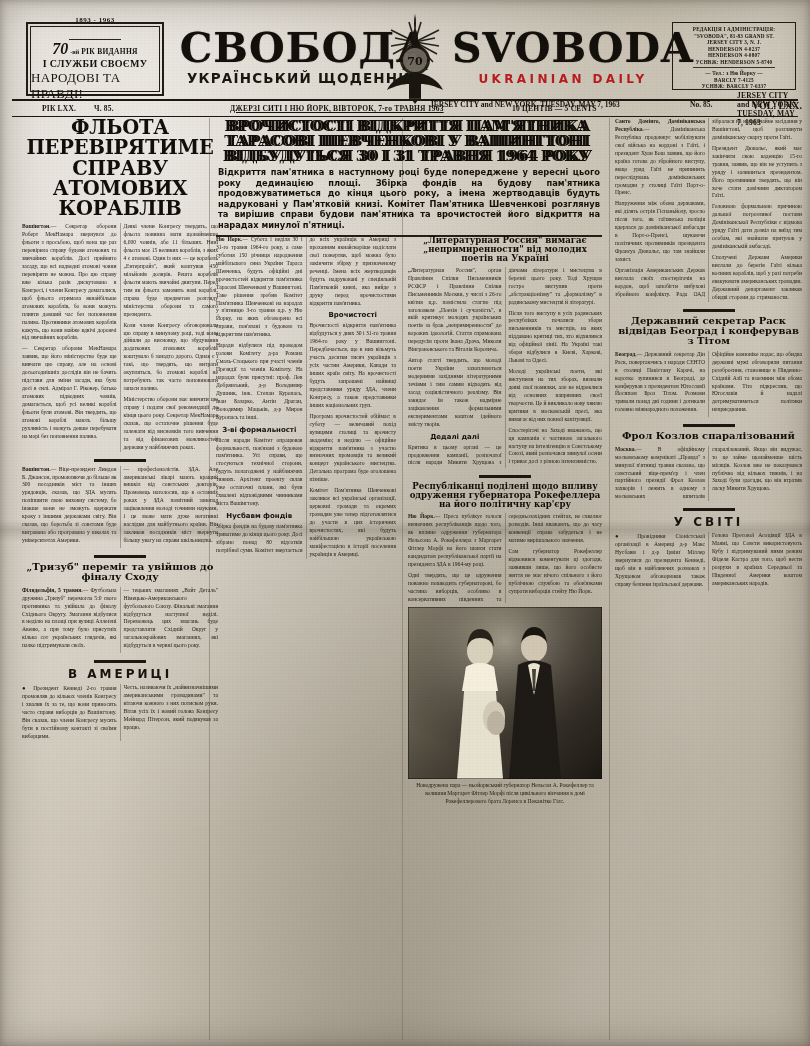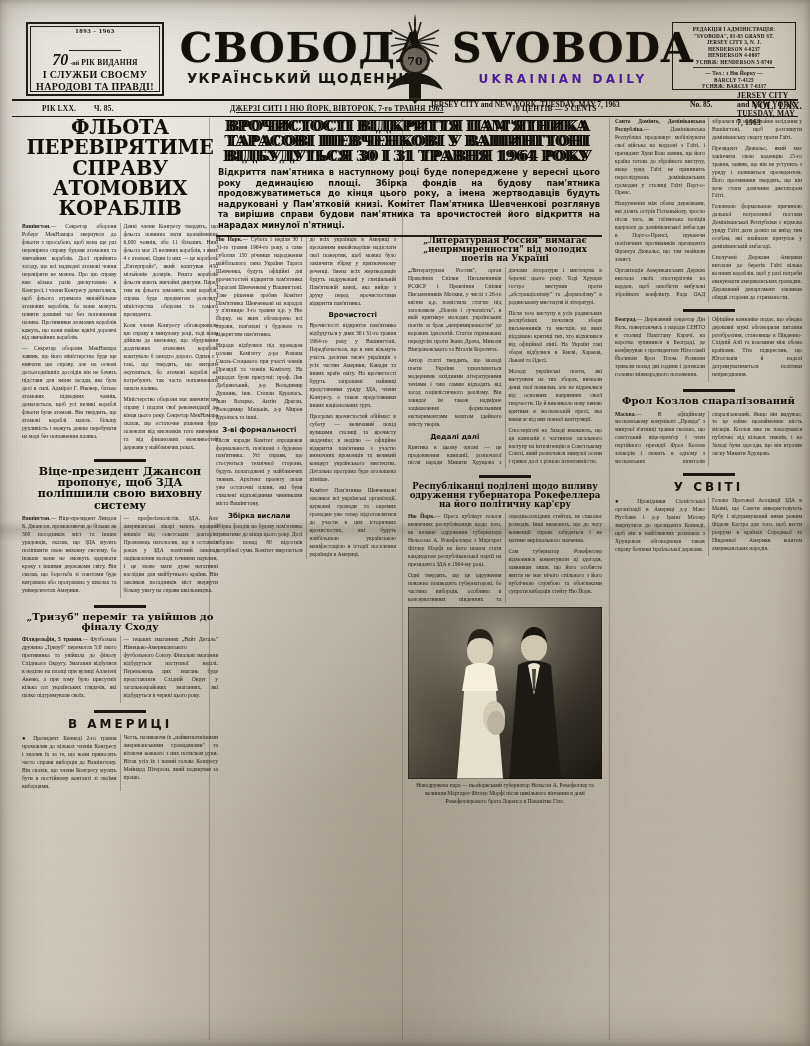--- a/index.html
+++ b/index.html
@@ -34,21 +34,21 @@
     border:2px solid #211c14;padding:2px;
   }
   .mh-left-in{border:1px solid #211c14;height:100%;box-sizing:border-box;
     display:flex;flex-direction:column;align-items:center;justify-content:center;gap:1px;}
   .mh-years{font-size:7px;font-weight:bold;letter-spacing:.5px;border-bottom:1px solid #2a241a;padding:0 6px 15px;}
   .mh-70row{display:flex;align-items:baseline;justify-content:center;gap:2px;}
   .mh-70{font-size:16px;font-weight:bold;font-style:italic;line-height:1;}
   .mh-70s{font-size:6px;font-weight:bold;}
   .mh-l1{font-size:7.5px;font-weight:bold;letter-spacing:.3px;}
   .mh-l2{font-size:10px;font-weight:bold;letter-spacing:.3px;}
-  .mh-l3{font-size:10px;font-weight:bold;letter-spacing:.3px;}
+  .mh-l3{font-size:13px;font-weight:normal;letter-spacing:.3px;}
 
   .mh-title-l{
     position:absolute;left:160px;top:18px;width:290px;text-align:center;
   }
   .mh-cyr{
     font-family:"DejaVu Serif", serif;
     font-size:41px;font-weight:bold;letter-spacing:1px;line-height:.98;
     color:#14110c;
     text-shadow:0 0 1px rgba(0,0,0,.5);
   }
@@ -59,21 +59,21 @@
   .mh-title-r{
     position:absolute;left:452px;top:18px;width:222px;text-align:center;
   }
   .mh-lat{
     font-family:"DejaVu Serif", serif;
     font-size:41px;font-weight:bold;letter-spacing:1px;line-height:.98;color:#14110c;
     text-shadow:0 0 1px rgba(0,0,0,.5);
   }
   .mh-lat-sub{
     font-family:"DejaVu Sans", sans-serif;
-    font-size:12px;font-weight:bold;letter-spacing:3.4px;margin-top:4px;color:#4c1d95;
+    font-size:12px;font-weight:bold;letter-spacing:3.4px;margin-top:4px;color:#b91c1c;
   }
   .mh-emblem{
     position:absolute;left:379px;top:2px;width:72px;height:92px;
   }
   .mh-right{
     position:absolute;right:14px;top:12px;width:124px;height:68px;
     border:1px solid #211c14;padding:3px 2px;box-sizing:border-box;
     text-align:center;line-height:1.25;
   }
   .mh-r-l{font-size:5.2px;font-weight:bold;letter-spacing:.2px;}
@@ -257,21 +257,20 @@
           <p class="txt lead"><span class="place">Вашінгтон.</span><span>— Секретар оборони Роберт МекНамара звернувся до фльоти з просьбою, щоб вона ще раз перевірила справу будови атомових та звичайних кораблів. Досі прийнято засаду, що всі надводні атомові човни перевіряти не можна. Про цю справу вже кілька разів дискутовано в Конгресі, і члени Конгресу домагалися, щоб фльота отримала якнайбільше атомових кораблів, бо вони можуть пливти довший час без поповнення палива. Противники атомових кораблів кажуть, що вони майже вдвічі дорожчі від звичайних кораблів.</span></p>
           <p class="txt">— Секретар оборони МекНамара заявив, що його міністерство буде ще вивчати цю справу, але на основі досьогоднішніх дослідів він не бачить підстави для зміни засади, яка була досі в силі. Адмірал Г. Ріковер, батько атомових підводних човнів, домагається, щоб усі великі кораблі фльоти були атомові. Він твердить, що атомові кораблі мають більшу рухливість і можуть довше перебувати на морі без поповнення палива.</p>
           <p class="txt">Деякі члени Конгресу твердять, що фльота повинна мати щонайменше 6,000 човнів, або 11 більших. Нині фльота має 15 великих кораблів, з яких 4 є атомові. Один із них — це корабель „Ентерпрайз", який коштував 450 мільйонів долярів. Решта кораблів фльоти мають звичайні двигуни. Перед тим як фльота замовить нові кораблі, справа буде предметом розгляду міністерства оборони та самого президента.</p>
           <p class="txt">Коли члени Конгресу обговорювали цю справу в минулому році, тоді вони дійшли до висновку, що збудування додаткових атомових кораблів коштувало б занадто дорого. Однак є і такі, що твердять, що витрати окупляться, бо атомові кораблі не потребують так часто поповнювати запаси палива.</p>
           <p class="txt">Міністерство оборони має вивчити цю справу і подати свої рекомендації до кінця цього року. Секретар МекНамара сказав, що остаточне рішення буде залежати від висновків того вивчення та від фінансових можливостей держави у найближчих роках.</p>
         </div>
       </div>
 
       <div class="rule-short"></div>
       <div class="block">
-        <h1 class="head head-md">Віце-президент Джансон пропонує, щоб ЗДА поліпшили свою виховну систему</h1>
         <div class="body2">
           <p class="txt lead"><span class="place">Вашінгтон.</span><span>— Віце-президент Линдон Б. Джансон, промовляючи до більше як 300 посадників міст та інших урядовців, сказав, що ЗДА мусять поліпшити свою виховну систему, бо інакше вони не зможуть вдержати кроку з іншими державами світу. Він сказав, що боротьба зі совєтами буде вигравана або програвана у школах та університетах Америки.</span></p>
           <p class="txt">— професіоналістів. ЗДА. Але американські лікарі мають кращий вишкіл від совєтських докторів. Промовець наголосив, що в останніх роках у ЗДА помітний занепад зацікавлення молоді точними науками, і це може мати дуже негативні наслідки для майбутнього країни. Він закликав посадників міст звернути більшу увагу на справи шкільництва.</p>
         </div>
       </div>
 
       <div class="rule-short"></div>
       <div class="block">
         <h1 class="head head-sm">„Тризуб" переміг та увійшов до фіналу Сходу</h1>
         <div class="body2">
@@ -301,21 +300,21 @@
       <div class="deck">Відкриття пам'ятника в наступному році буде попереджене у вересні цього року дединацією площі. Збірка фондів на будову пам'ятника продовжуватиметься до кінця цього року, а імена жертводавців будуть надруковані у Пам'ятковій книзі. Комітет Пам'ятника Шевченкові розглянув та вирішив справи будови пам'ятника та врочистостей його відкриття на нарадах минулої п'ятниці.</div>
       <div class="rule-hr"></div>
     </div>
 
     <div style="position:absolute;left:208px;top:118px;width:180px;">
       <div class="body2">
         <p class="txt lead"><span class="place">Ню Йорк.</span><span>— Субота і неділя 30 і 31-го травня 1964-го року, а саме суботня 150 річниця народження найбільшого сина України Тараса Шевченка, будуть офіційні дні врочистостей відкриття пам'ятника Тарасові Шевченкові у Вашингтоні. Таке рішення зробив Комітет Пам'ятника Шевченкові на нарадах у п'ятницю 3-го травня ц.р. у Ню Йорку, на яких обговорено всі справи, пов'язані з будовою та відкриттям пам'ятника.</span></p>
         <p class="txt">Наради відбулися під проводом голови Комітету д-ра Романа Смаль-Стоцького при участі членів Президії та членів Комітету. На нарадах були присутні: проф. Лев Добрянський, д-р Володимир Душник, інж. Степан Куропась, Іван Базарко, Антін Драган, Володимир Мацьків, д-р Мирон Куропась та інші.</p>
         <div class="subhead">З-ві формальності</div>
         <p class="txt">Після наради Комітет опрацював формальності, пов'язані з будовою пам'ятника. Усі справи, що стосуються технічної сторони, будуть полагоджені у найближчих тижнях. Архітект проекту склав уже остаточні плани, які були схвалені відповідними чинниками міста Вашінгтону.</p>
-        <div class="subhead">Збірка вислали</div>
+        <div class="subhead">Нусбавм фондів</div>
         <p class="txt">Збірка фондів на будову пам'ятника триватиме до кінця цього року. Досі зібрано понад 80 відсотків потрібної суми. Комітет звертається до всіх українців в Америці з проханням якнайскоріше надіслати свої пожертви, щоб можна було закінчити збірку у призначеному реченці. Імена всіх жертводавців будуть надруковані у спеціяльній Пам'ятковій книзі, яка вийде з друку перед врочистостями відкриття пам'ятника.</p>
         <div class="subhead">Врочистості</div>
         <p class="txt">Врочистості відкриття пам'ятника відбудуться у днях 30 і 31-го травня 1964-го року у Вашингтоні. Передбачається, що в них візьмуть участь десятки тисяч українців з усіх частин Америки, Канади та інших країн світу. На врочистості будуть запрошені найвищі представники уряду ЗДА, члени Конгресу, а також представники інших національних груп.</p>
         <p class="txt">Програма врочистостей обіймає: в суботу — величавий похід вулицями столиці та врочисту академію; в неділю — офіційне відкриття пам'ятника з участю визначних промовців та великий концерт українського мистецтва. Детальна програма буде оголошена пізніше.</p>
         <p class="txt">Комітет Пам'ятника Шевченкові закликає всі українські організації, церковні громади та окремих громадян уже тепер підготовлятися до участи в цих історичних врочистостях, які будуть найбільшою українською маніфестацією в історії поселення українців в Америці.</p>
       </div>
     </div>
 
     <div class="col" style="left:400px;width:194px;top:118px;">
       <div class="block">
@@ -391,20 +390,21 @@
           <p class="txt">Напруження між обома державами, які ділять острів Гіспаньйолу, зросло після того, як гаїтянська поліція вдерлася до домініканської амбасади в Порт-о-Пренсі, шукаючи політичних противників президента Франсуа Дювальє, що там знайшли захист.</p>
           <p class="txt">Організація Американських Держав вислала своїх спостерігачів на кордон, щоб запобігти вибухові збройного конфлікту. Рада ОАД зібралася на надзвичайне засідання у Вашінгтоні, щоб розглянути домініканську скаргу проти Гаїті.</p>
           <p class="txt">Президент Дювальє, який має закінчити свою каденцію 15-го травня, заявив, що він не уступить з уряду і залишиться президентом. Його противники твердять, що він хоче стати довічним диктатором Гаїті.</p>
           <p class="txt">Головною формальною причиною дальшої погрозливої постави Домініканської Республіки є відмова уряду Гаїті дати дозвіл на виїзд тим особам, які знайшли притулок у домініканській амбасаді.</p>
           <p class="txt">Сполучені Держави Америки вислали до берегів Гаїті кілька воєнних кораблів, щоб у разі потреби евакуювати американських громадян. Державний департамент закликав обидві сторони до стриманости.</p>
         </div>
       </div>
 
       <div class="rule-short"></div>
       <div class="block">
+        <h1 class="head head-sm">Державний секретар Раск відвідав Београд і конферував з Тітом</h1>
         <div class="body2">
           <p class="txt lead"><span class="place">Београд.</span><span>— Державний секретар Дін Раск, повертаючись з наради СЕНТО в столиці Пакістану Карачі, на коротко зупинився в Београді, де конферував з президентом Югославії Йосипом Броз Тітом. Розмови тривали понад дві години і дотикали головно міжнародного положення.</span></p>
           <p class="txt">Офіційне комюніке подає, що обидва державні мужі обговорили питання роззброєння, становище в Південно-Східній Азії та взаємини між обома країнами. Тіто підкреслив, що Югославія й надалі дотримуватиметься політики неприєднання.</p>
         </div>
       </div>
 
       <div class="rule-short"></div>
       <div class="block">
         <h1 class="head head-sm">Фрол Козлов спаралізований</h1>
         <div class="body2">

